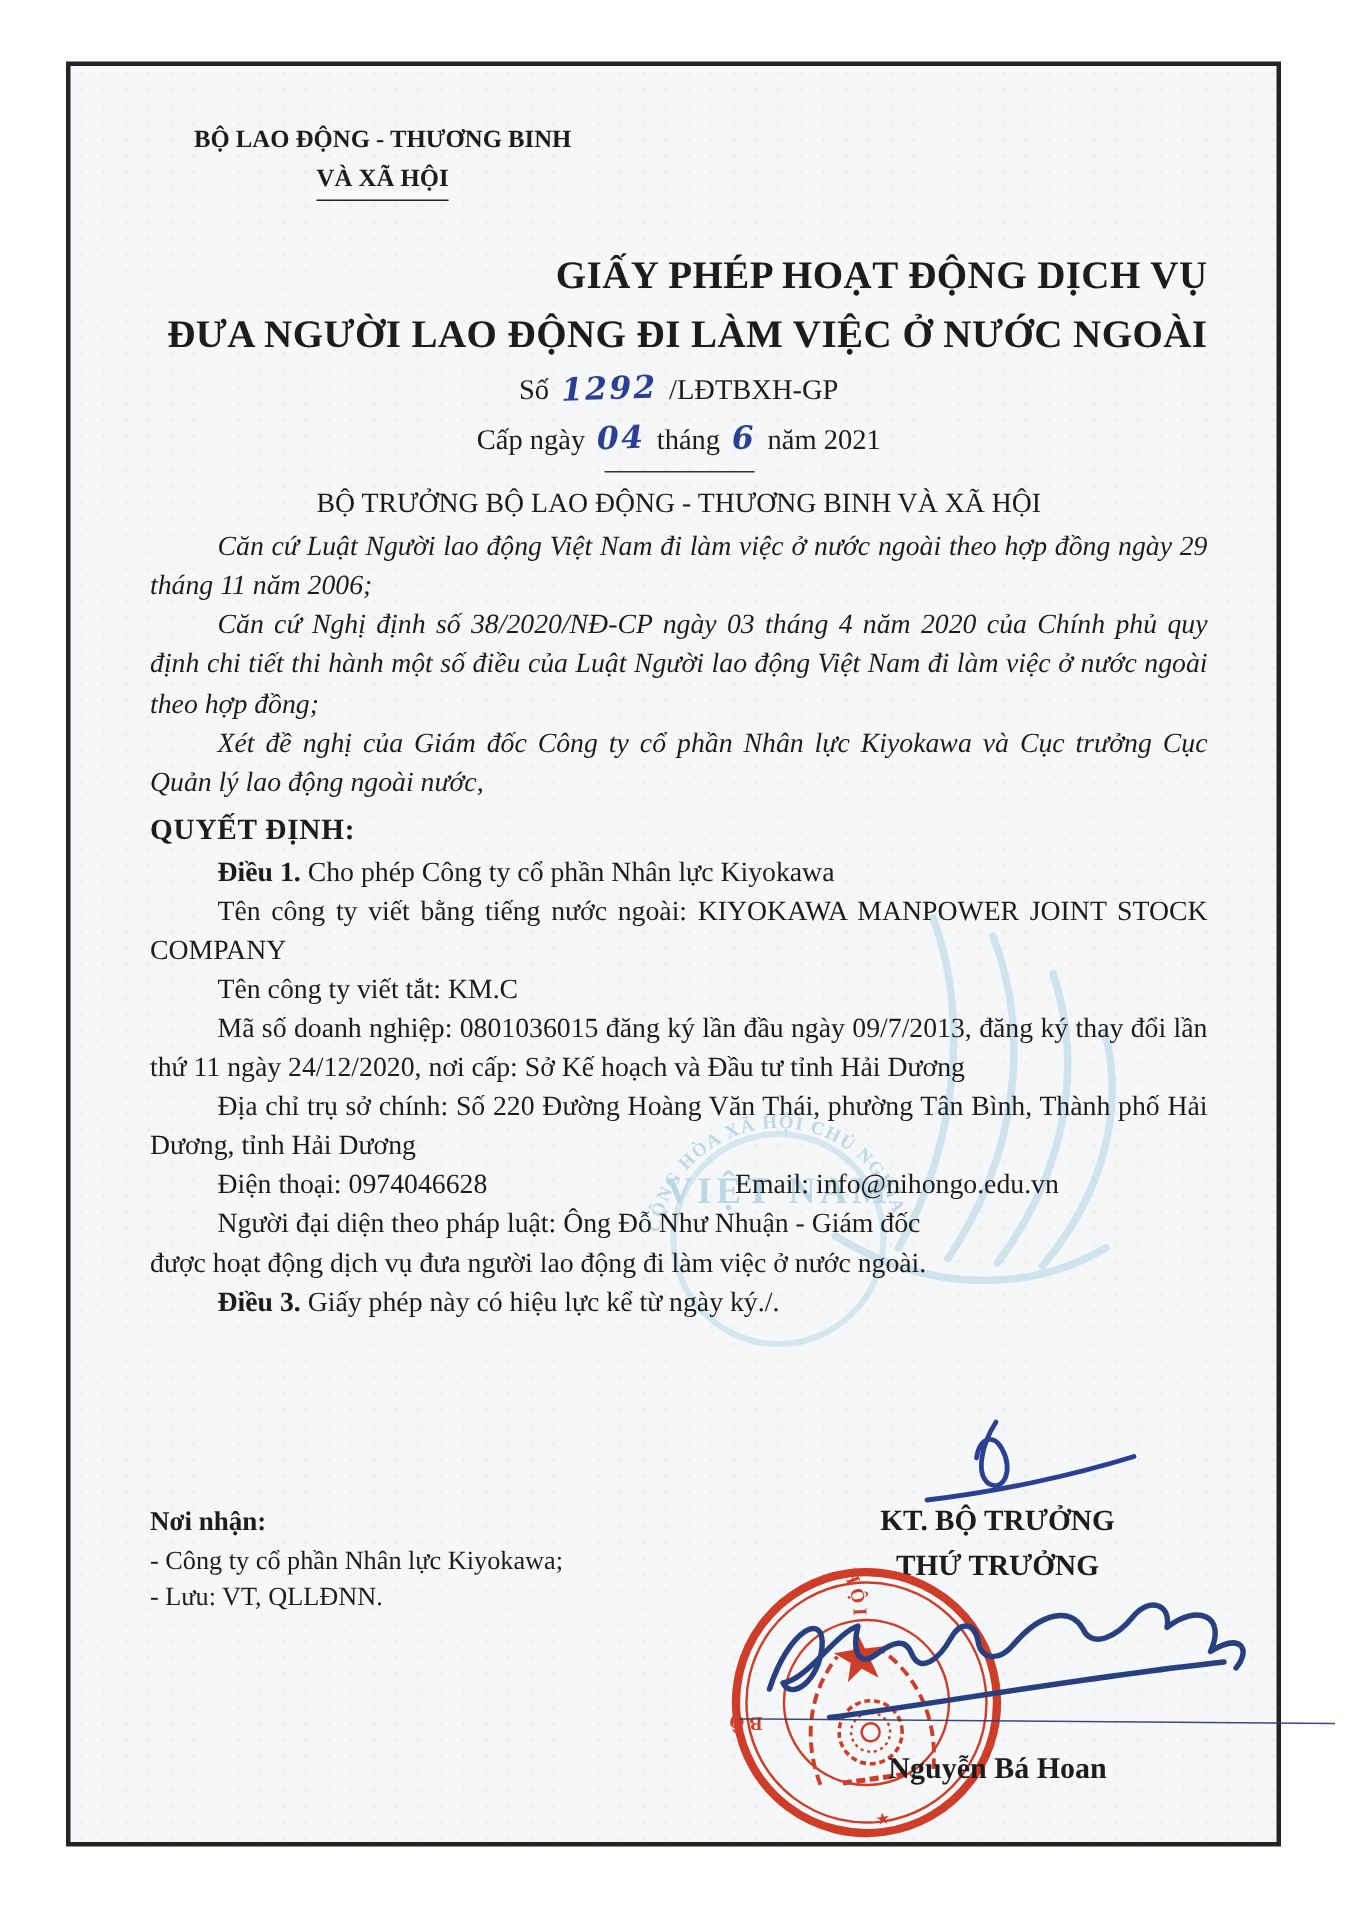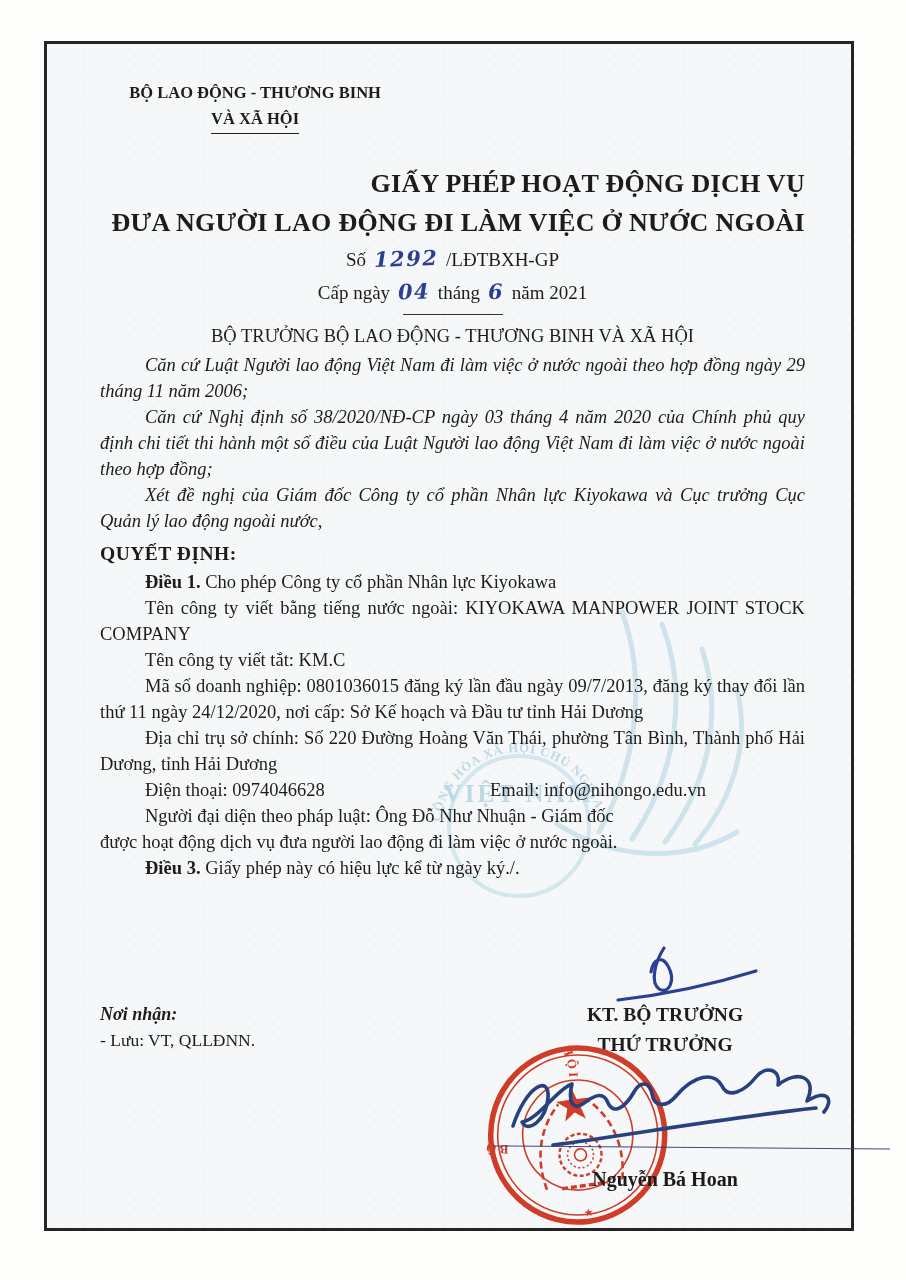--- a/index.html
+++ b/index.html
@@ -28,21 +28,21 @@
   .recitals{margin-top:5px;}
   .recital{margin:0;font-style:italic;font-size:18.5px;line-height:1.41;text-align:justify;text-indent:45px;}
   .decision{margin:8px 0 4px;text-align:left;font-weight:bold;font-size:19.5px;letter-spacing:0.5px;}
   .body-p{margin:0;font-size:18.5px;line-height:1.41;text-align:justify;text-indent:45px;}
   .no-indent{text-indent:0;}
   .phone-row{display:flex;text-indent:0;}
   .phone-row .phone{margin-left:45px;width:345px;}
   b.art{font-weight:bold;}
   
   .recipients{position:absolute;left:100px;top:1002px;z-index:3;font-size:17.5px;line-height:1.42;}
-  .recipients .lbl{font-weight:bold;font-style:italic;font-size:18px;}
+  .recipients .lbl{font-weight:bold;font-size:18px;}
   .signer{position:absolute;left:520px;top:1000px;width:290px;text-align:center;z-index:3;
     font-weight:bold;font-size:19.5px;line-height:1.55;}
   .signer-name{position:absolute;left:520px;top:1168px;width:290px;text-align:center;z-index:6;
     font-weight:bold;font-size:20px;}
   .watermark{position:absolute;left:360px;top:550px;z-index:1;opacity:0.55;}
   .seal{position:absolute;left:483px;top:1040px;z-index:4;transform:rotate(-8deg);}
   .signature{position:absolute;left:498px;top:1048px;z-index:5;}
   .paraph{position:absolute;left:612px;top:942px;z-index:5;}
   .pen-line{position:absolute;left:493px;top:1147px;width:397px;height:0;
     border-top:1.7px solid #2c3b72;transform:rotate(0.45deg);z-index:5;opacity:0.92;}
@@ -122,20 +122,21 @@
         <span>Email: info@nihongo.edu.vn</span>
       </p>
       <p class="body-p">Người đại diện theo pháp luật: Ông Đỗ Như Nhuận - Giám đốc</p>
       <p class="body-p no-indent">được hoạt động dịch vụ đưa người lao động đi làm việc ở nước ngoài.</p>
       <p class="body-p"><b class="art">Điều 3.</b> <span>Giấy phép này có hiệu lực kể từ ngày ký./.</span></p>
     </div>
   </div>
 
   <div class="recipients">
     <div class="lbl">Nơi nhận:</div>
+    <div>- Công ty cổ phần Nhân lực Kiyokawa;</div>
     <div>- Lưu: VT, QLLĐNN.</div>
   </div>
 
   <div class="signer">
     <div>KT. BỘ TRƯỞNG</div>
     <div>THỨ TRƯỞNG</div>
   </div>
 
   <div class="seal">
     <svg width="190" height="190" viewBox="0 0 190 190">

